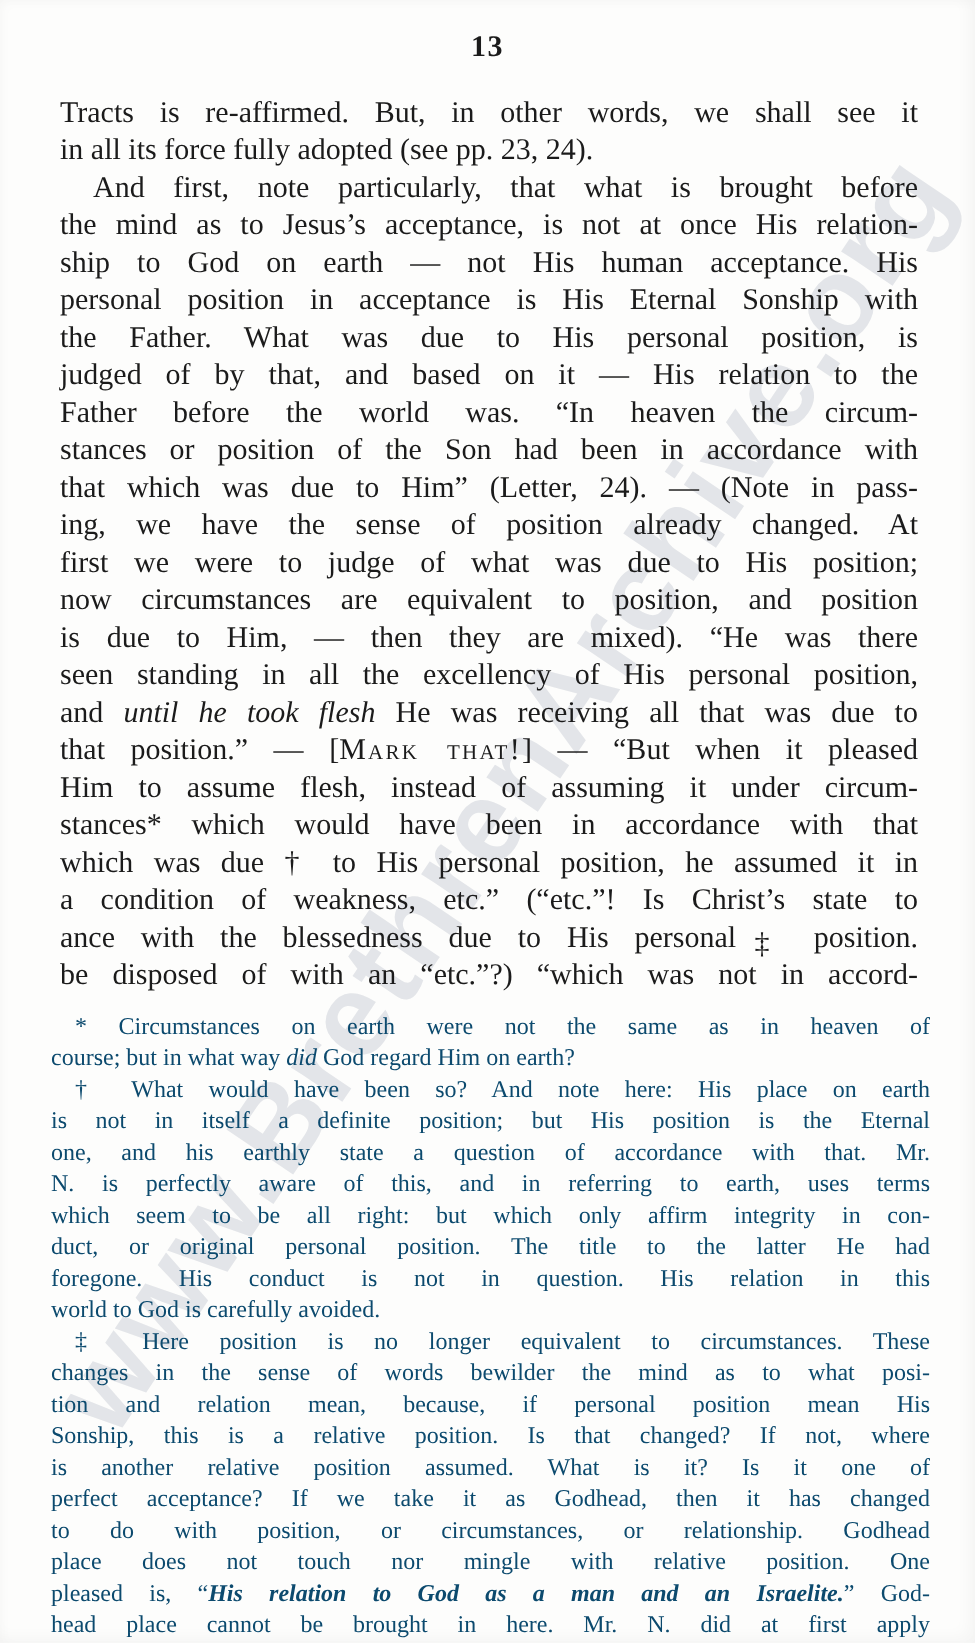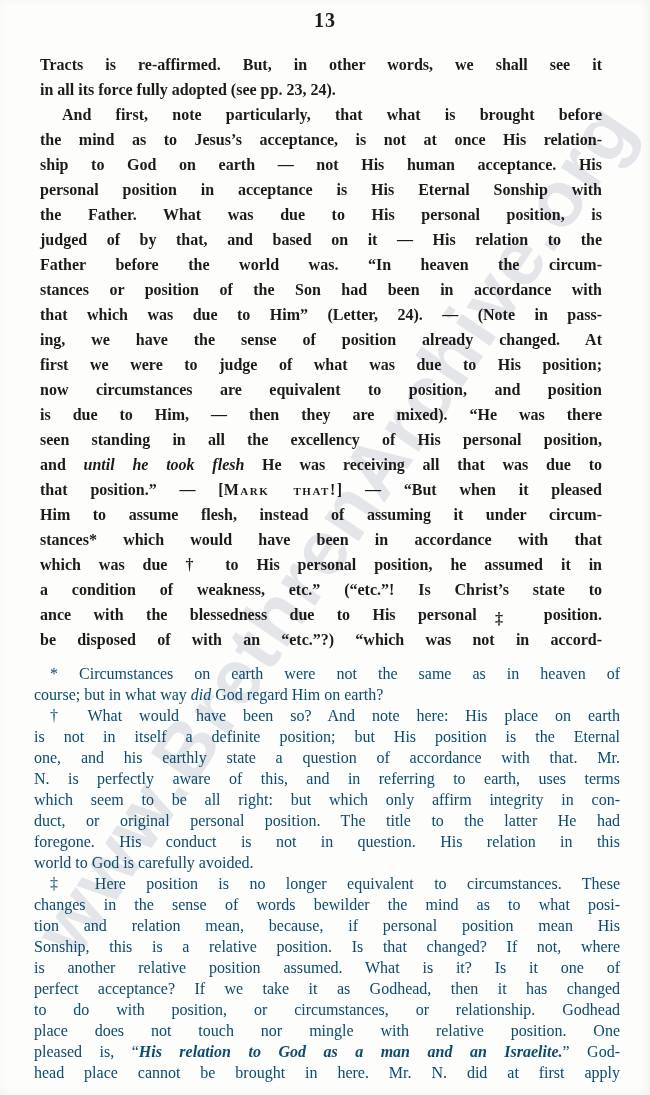--- a/index.html
+++ b/index.html
@@ -24,34 +24,33 @@
     font-family:"Liberation Sans", sans-serif;
     font-size:78px;
     font-weight:bold;
     letter-spacing:2px;
     color:rgba(168,176,190,0.30);
     white-space:nowrap;
     pointer-events:none;
     user-select:none;
   }
   .page-number {
-    padding-top:9px;
+    padding-top:20px;
     text-align:center;
     font-size:20px;
     font-weight:bold;
     letter-spacing:1px;
     color:#1b1b1b;
   }
   .main-text {
     position:relative;
-    margin:20px 48px 0 40px;
-    font-size:16px;
+    margin:20px 38px 0 40px;
+    font-size:20px;
     line-height:25px;
     color:#1b1b1b;
-    font-weight:bold;
   }
   .footnotes {
     position:relative;
     margin:11px 30px 0 34px;
     font-size:16px;
     line-height:21px;
     color:#0c4a6e;
   }
   .line {
     text-align:justify;

